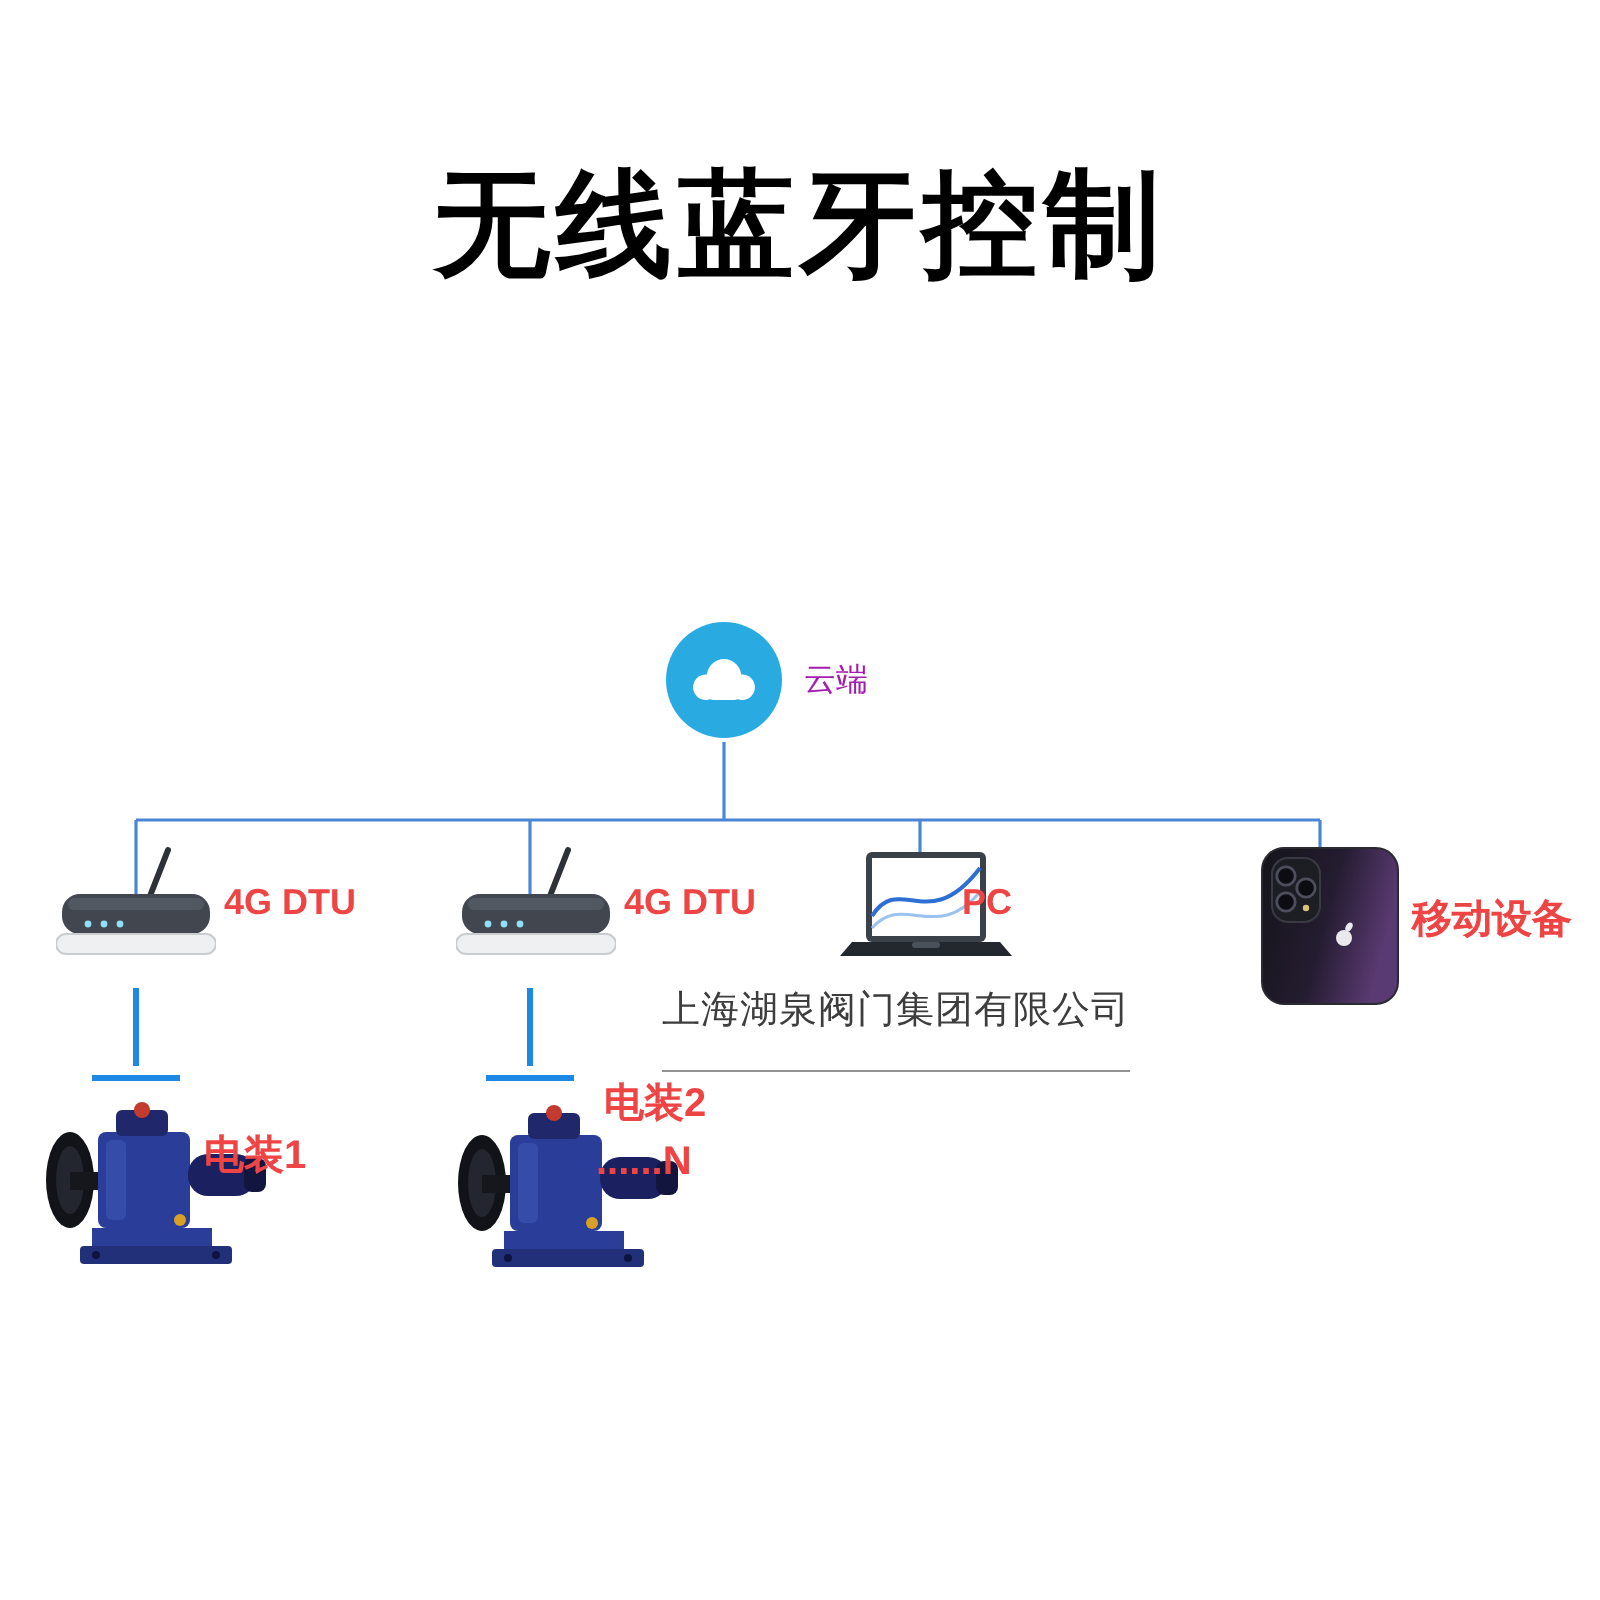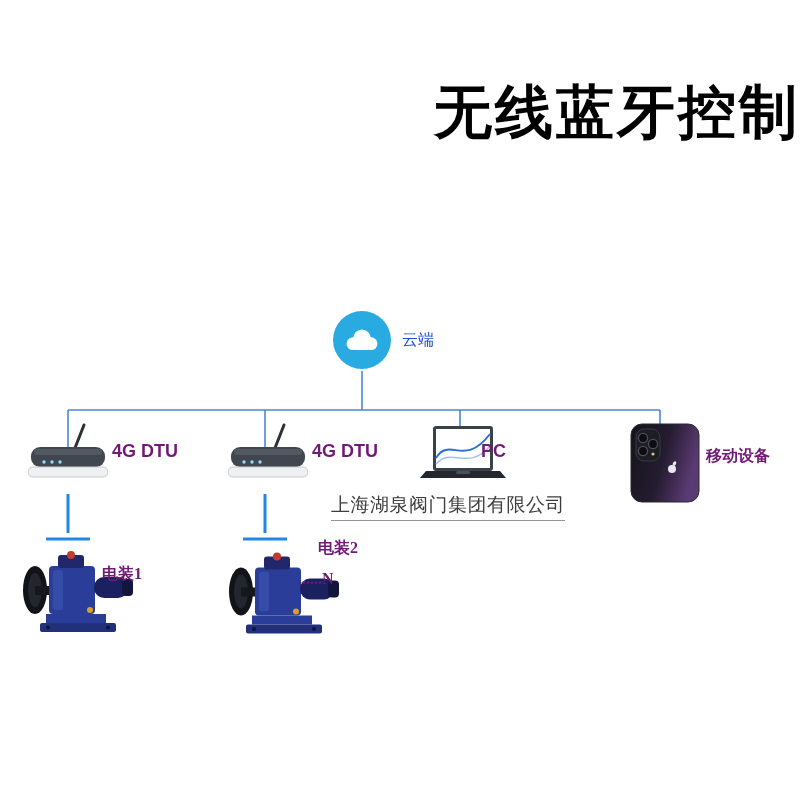--- a/index.html
+++ b/index.html
@@ -6,46 +6,46 @@
   html,body { background:#ffffff; }
   body {
     width:800px; height:800px;
     font-family:"Liberation Sans", sans-serif;
     color:#111;
   }
   .canvas { position:relative; width:800px; height:800px; background:#fff; overflow:hidden; }
 
   .title {
     position:absolute; top:74px; left:0; width:100%;
-    text-align:right; font-size:58px; font-weight:900;
+    text-align:center; font-size:58px; font-weight:900;
     letter-spacing:3px; color:#000;
   }
 
   svg.wires { position:absolute; left:0; top:0; width:800px; height:800px; pointer-events:none; }
   .wire { stroke:var(--line,#4a86d8); stroke-width:1.6; fill:none; }
   .connector { stroke:var(--connector,#1e88e5); stroke-width:3; fill:none; }
 
   .cloud-circle {
     position:absolute; left:333px; top:311px; width:58px; height:58px;
     border-radius:50%; background:var(--cloud,#29abe2);
     display:flex; align-items:center; justify-content:center;
   }
 
-  .node-label { position:absolute; font-size:18px; font-weight:bold; color:#701a75; white-space:nowrap; }
-  .node-label.regular { font-weight:bold; font-size:16px;font-family:Liberation Serif, serif; }
-  .cloud-label { position:absolute; left:402px; top:330px; font-size:16px; font-weight:normal; color:#1d4ed8; }
+  .node-label { position:absolute; font-size:18px; font-weight:bold; color:#ef4444; white-space:nowrap; }
+  .node-label.regular { font-weight:bold; font-size:20px; }
+  .cloud-label { position:absolute; left:402px; top:330px; font-size:16px; font-weight:normal; color:#a21caf; }
 
   .dev { position:absolute; }
 
   .watermark {
     position:absolute; left:331px; top:492px;
     font-family:"Liberation Serif", serif;
     font-size:19px; color:#3d3d3d; letter-spacing:0.5px;
     border-bottom:1px solid rgba(60,60,60,.55);
-    padding-bottom:2px; white-space:nowrap;
+    padding-bottom:17px; white-space:nowrap;
   }
 </style>
 </head>
 <body>
 
 <div class="canvas">
 
   <h1 class="title">无线蓝牙控制</h1>
 
   <svg class="wires" viewBox="0 0 800 800">
@@ -152,18 +152,18 @@
     <rect x="36" y="9" width="26" height="13" rx="3" fill="#20276b"></rect>
     <circle cx="49" cy="9" r="4" fill="#c23b2e"></circle>
     <rect x="72" y="31" width="34" height="21" rx="10" fill="#1b2160"></rect>
     <rect x="100" y="33" width="11" height="17" rx="4" fill="#12163f"></rect>
     <circle cx="68" cy="64" r="3" fill="#d8a024"></circle>
     <rect x="24" y="68" width="60" height="9" fill="#2a3d98"></rect>
     <rect x="18" y="77" width="76" height="9" rx="2" fill="#223079"></rect>
     <circle cx="26" cy="81.5" r="2" fill="#0e1440"></circle>
     <circle cx="86" cy="81.5" r="2" fill="#0e1440"></circle>
   </svg>
-  <span class="node-label regular" style="left:302px; top:538px;margin-left:16px;">电装2</span>
+  <span class="node-label regular" style="left:302px; top:538px;">电装2</span>
   <span class="node-label regular" style="left:298px; top:570px;">......N</span>
 
   <div class="watermark">上海湖泉阀门集团有限公司</div>
 
 </div>
 
 </body></html>

